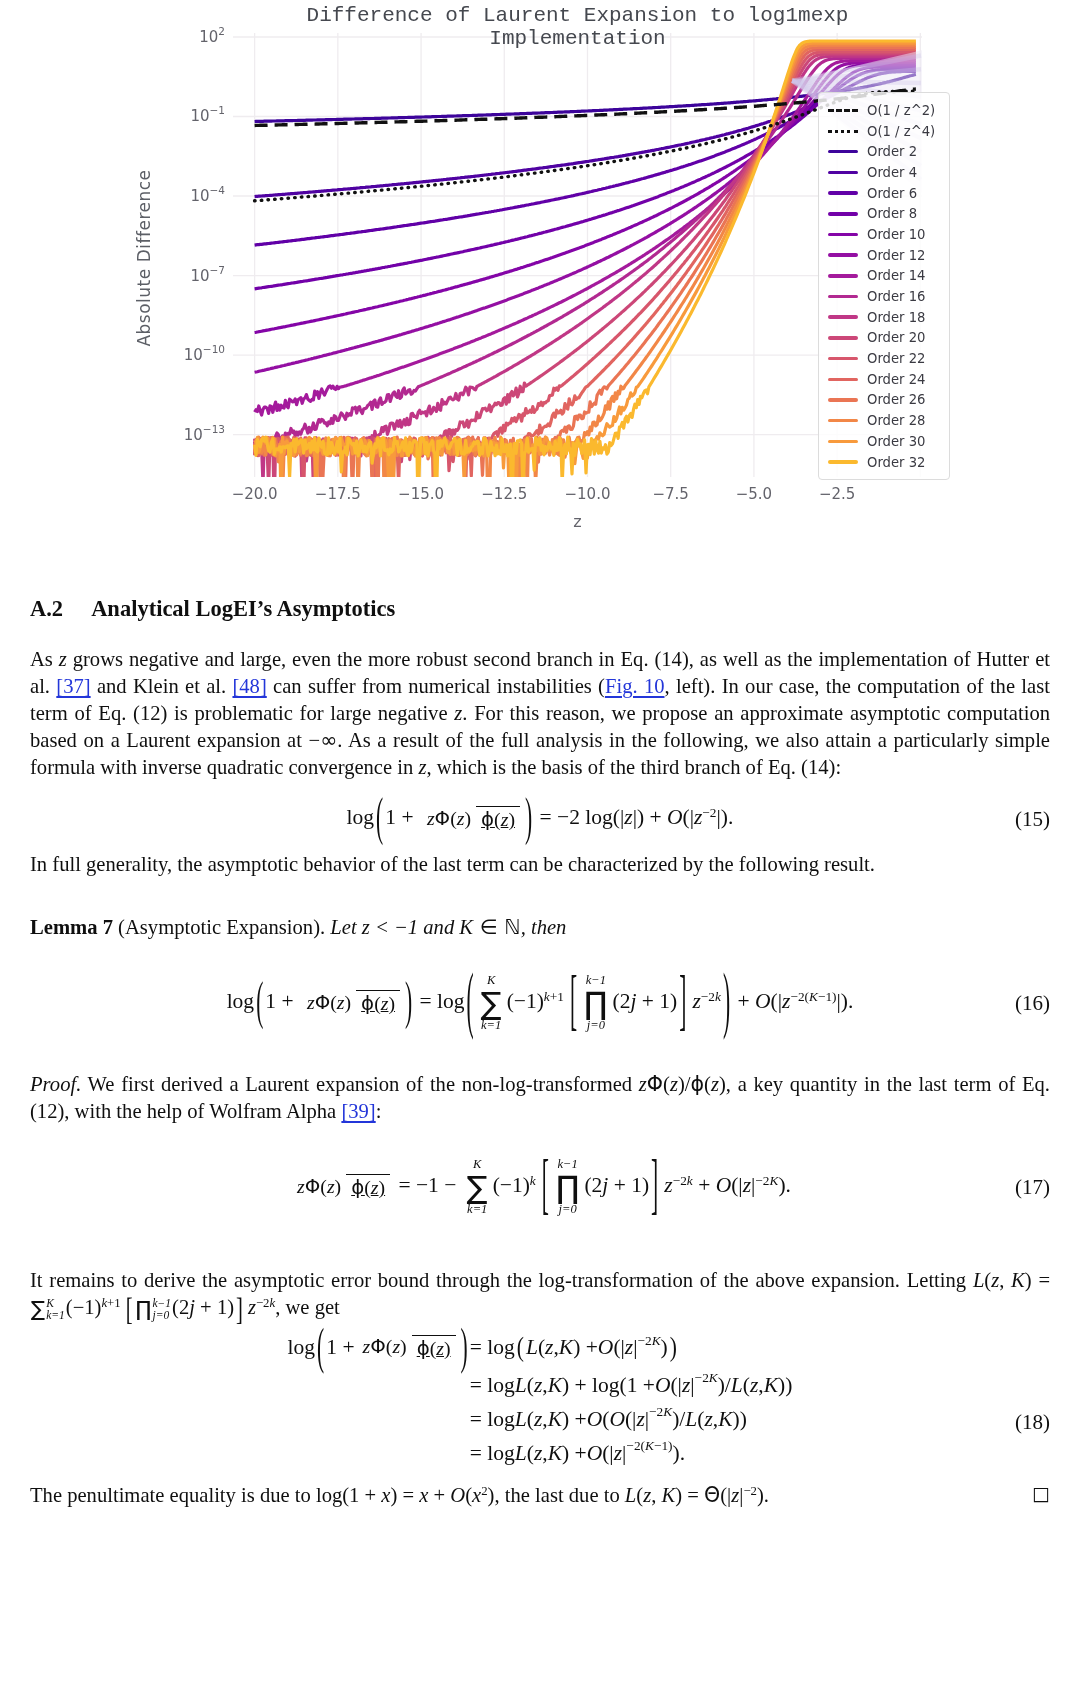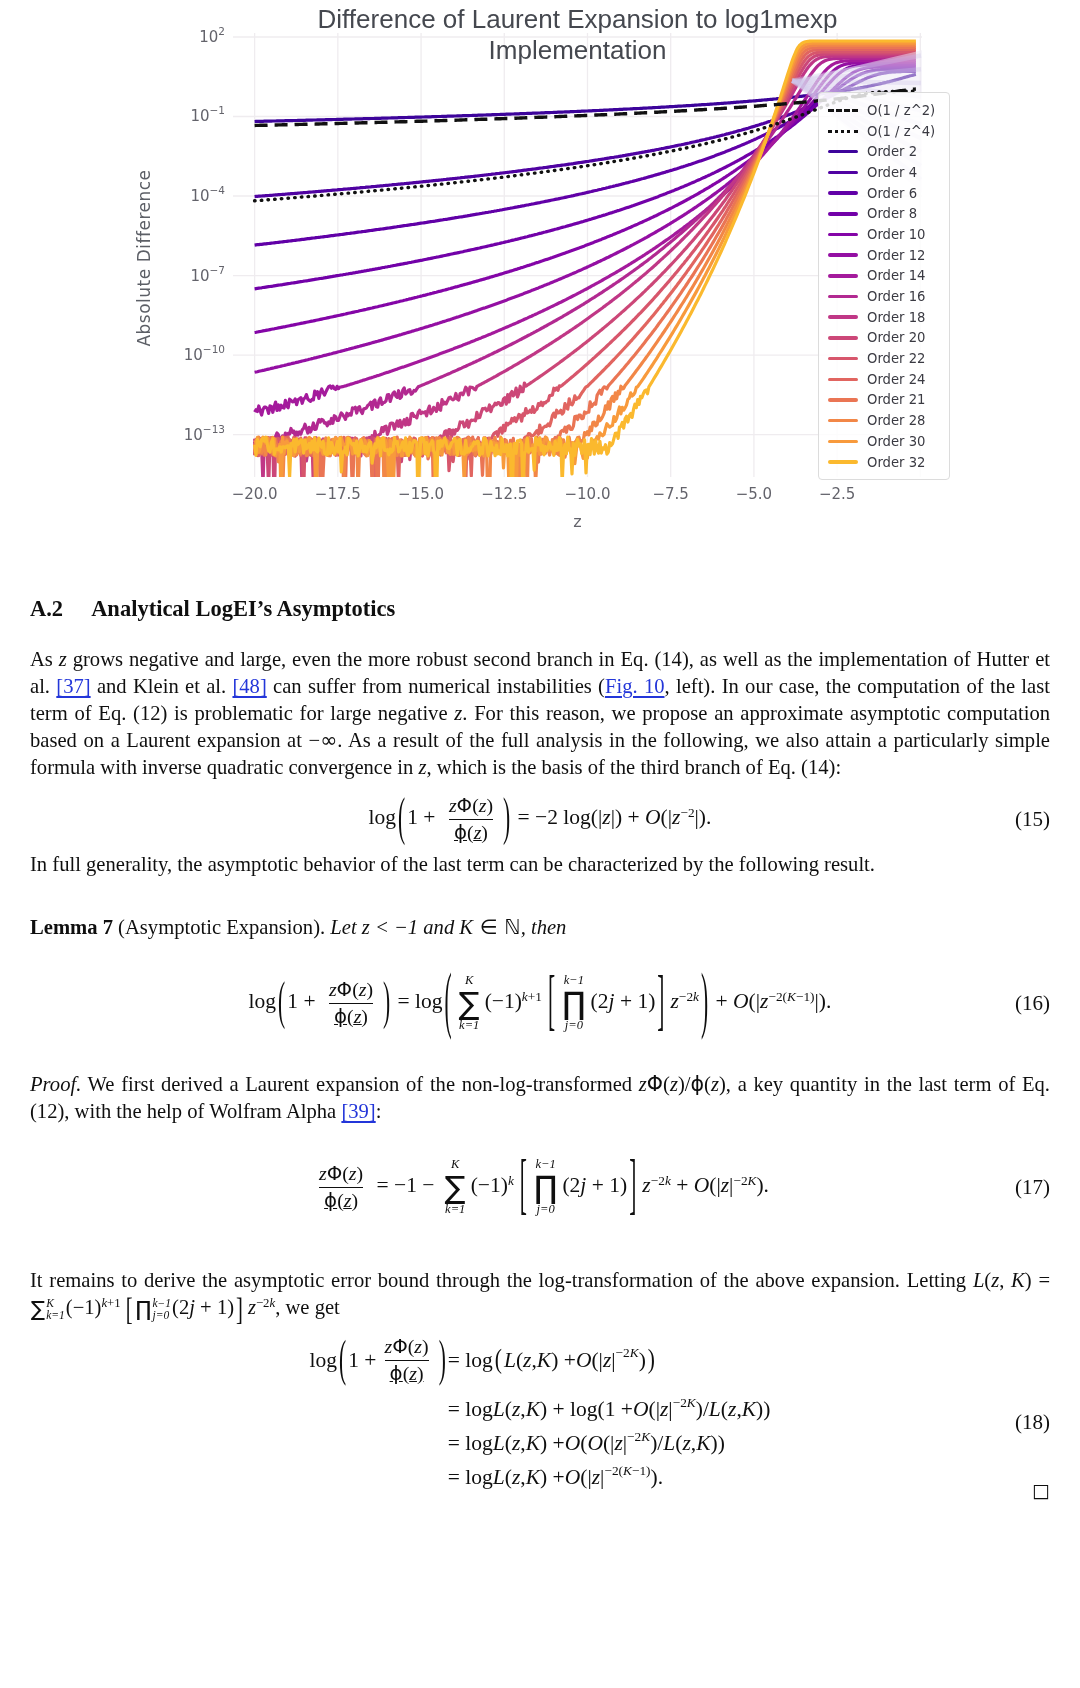--- a/index.html
+++ b/index.html
@@ -1,21 +1,21 @@
 <!DOCTYPE html>
 <html><head>
 <meta charset="utf-8">
 <style>
   html,body{margin:0;padding:0;}
   body{width:1080px;height:1688px;background:#ffffff;overflow:hidden;
        font-family:"Liberation Serif",serif;color:#0f0f0f;position:relative;}
   
   .chart-wrap{position:relative;width:1080px;height:542px;background:#fff;}
   .chart-title{position:absolute;left:233px;top:4px;width:689px;text-align:center;
-       font-family:Liberation Sans, sans-serif;font-size:26px;color:#45484f;}
+       font-family:Liberation Mono, monospace;font-size:21px;color:#45484f;}
   .ylab{position:absolute;left:144px;top:258px;transform:translate(-50%,-50%) rotate(-90deg);
        font-family:"DejaVu Sans",sans-serif;font-size:17px;color:#5c5f66;white-space:nowrap;letter-spacing:0.5px;}
   .legend{position:absolute;left:818px;top:92px;width:132px;background:rgba(255,255,255,0.82);
        border:1.2px solid #dcdcdc;border-radius:4px;padding:7px 8px 7px 9px;box-sizing:border-box;}
   .leg-item{display:flex;align-items:center;height:20.7px;}
   .leg-swatch{width:30px;flex:0 0 30px;margin-right:9px;}
   .leg-solid{height:3.5px;border-radius:2px;}
   .leg-dashed{height:0;border-top:3.5px dashed #111;}
   .leg-dotted{height:0;border-top:3.5px dotted #111;}
   .leg-label{font-family:"DejaVu Sans",sans-serif;font-size:13.2px;color:#3a3a42;white-space:nowrap;}
@@ -23,21 +23,21 @@
   .text-col{margin:0 30px;}
   .body-text{font-size:20.6px;line-height:27px;text-align:justify;margin:0;}
   .caption{margin-top:16px;}
   .sect{margin-top:54px;font-size:22.5px;font-weight:bold;}
   .sect .num{margin-right:28px;}
   .link{color:#2336d9;text-decoration:underline;text-underline-offset:2.5px;cursor:pointer;}
   .mvar,.mit{font-style:italic;}
   .mb{font-weight:bold;}
   .sym{font-family:"DejaVu Sans",sans-serif;font-style:normal;}
   .msup{position:relative;top:-0.52em;font-size:0.62em;line-height:0;}
-  .frac{display:inline-flex;flex-direction:column;align-items:center;vertical-align:middle;
+  .frac{display:inline-flex;flex-direction:row;align-items:center;vertical-align:middle;
         line-height:1.15;font-size:0.92em;margin:3px 3px;}
   .frac .fn{padding:0 5px 1px;}
   .frac .fd{border-top:1.4px solid #0f0f0f;padding:1px 5px 0;text-decoration:underline;}
   .bigd{display:inline-block;vertical-align:middle;line-height:0.9;margin:0 2px;font-weight:300;}
   .mop{display:inline-flex;flex-direction:column;align-items:center;vertical-align:middle;margin:0 5px;}
   .mop .lim{font-size:12.5px;font-style:italic;line-height:1.05;}
   .mop .glyph{font-size:31px;line-height:1;font-family:"DejaVu Sans",sans-serif;}
   .mopi{display:inline-flex;align-items:center;vertical-align:middle;margin:0 1px;}
   .glyphi{font-size:21px;font-family:"DejaVu Sans",sans-serif;line-height:1;}
   .stk{display:inline-flex;flex-direction:column;font-size:11.5px;font-style:italic;line-height:1.1;margin-left:1px;}
@@ -187,21 +187,21 @@
       <div class="leg-item">
         <span class="leg-swatch leg-solid" style="background: rgb(215, 86, 108);"></span>
         <span class="leg-label">Order 22</span>
       </div>
       <div class="leg-item">
         <span class="leg-swatch leg-solid" style="background: rgb(225, 101, 96);"></span>
         <span class="leg-label">Order 24</span>
       </div>
       <div class="leg-item">
         <span class="leg-swatch leg-solid" style="background: rgb(234, 117, 84);"></span>
-        <span class="leg-label">Order 21</span>
+        <span class="leg-label">Order 26</span>
       </div>
       <div class="leg-item">
         <span class="leg-swatch leg-solid" style="background: rgb(242, 135, 71);"></span>
         <span class="leg-label">Order 28</span>
       </div>
       <div class="leg-item">
         <span class="leg-swatch leg-solid" style="background: rgb(248, 154, 60);"></span>
         <span class="leg-label">Order 30</span>
       </div>
       <div class="leg-item">
@@ -291,16 +291,17 @@
       <span class="a-r"> = log <span class="mvar">L</span>(<span class="mvar">z</span>, <span class="mvar">K</span>) + log(1 + <span class="mit">O</span>(|<span class="mvar">z</span>|<span class="msup">−2<span class="mvar">K</span></span>)/<span class="mvar">L</span>(<span class="mvar">z</span>, <span class="mvar">K</span>))</span>
       <span class="a-l"></span>
       <span class="a-r"> = log <span class="mvar">L</span>(<span class="mvar">z</span>, <span class="mvar">K</span>) + <span class="mit">O</span>(<span class="mit">O</span>(|<span class="mvar">z</span>|<span class="msup">−2<span class="mvar">K</span></span>)/<span class="mvar">L</span>(<span class="mvar">z</span>, <span class="mvar">K</span>))</span>
       <span class="a-l"></span>
       <span class="a-r"> = log <span class="mvar">L</span>(<span class="mvar">z</span>, <span class="mvar">K</span>) + <span class="mit">O</span>(|<span class="mvar">z</span>|<span class="msup">−2(<span class="mvar">K</span>−1)</span>).</span>
     </div>
     <span class="eqtag">(18)</span>
   </div>
 
   <p class="body-text final-para">
+    <span>The penultimate equality is due to log(1 + <span class="mvar">x</span>) = <span class="mvar">x</span> + <span class="mit">O</span>(<span class="mvar">x</span><span class="msup">2</span>), the last due to <span class="mvar">L</span>(<span class="mvar">z</span>, <span class="mvar">K</span>) = <span class="sym">Θ</span>(|<span class="mvar">z</span>|<span class="msup">−2</span>).</span>
     <span class="tomb sym">□</span>
   </p>
 
 </div>
 
 </body></html>

